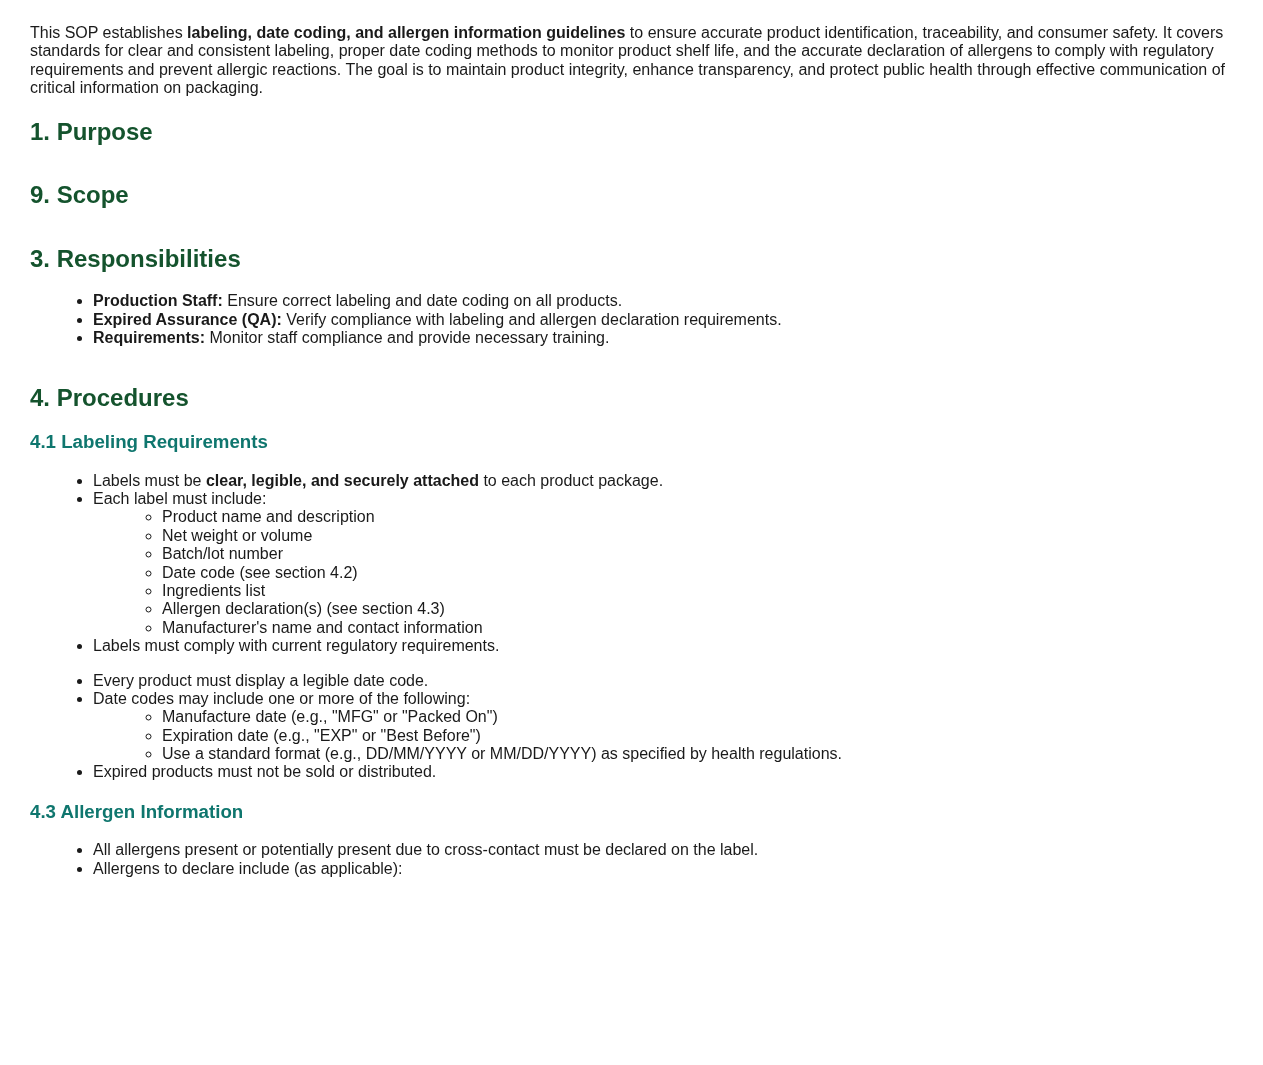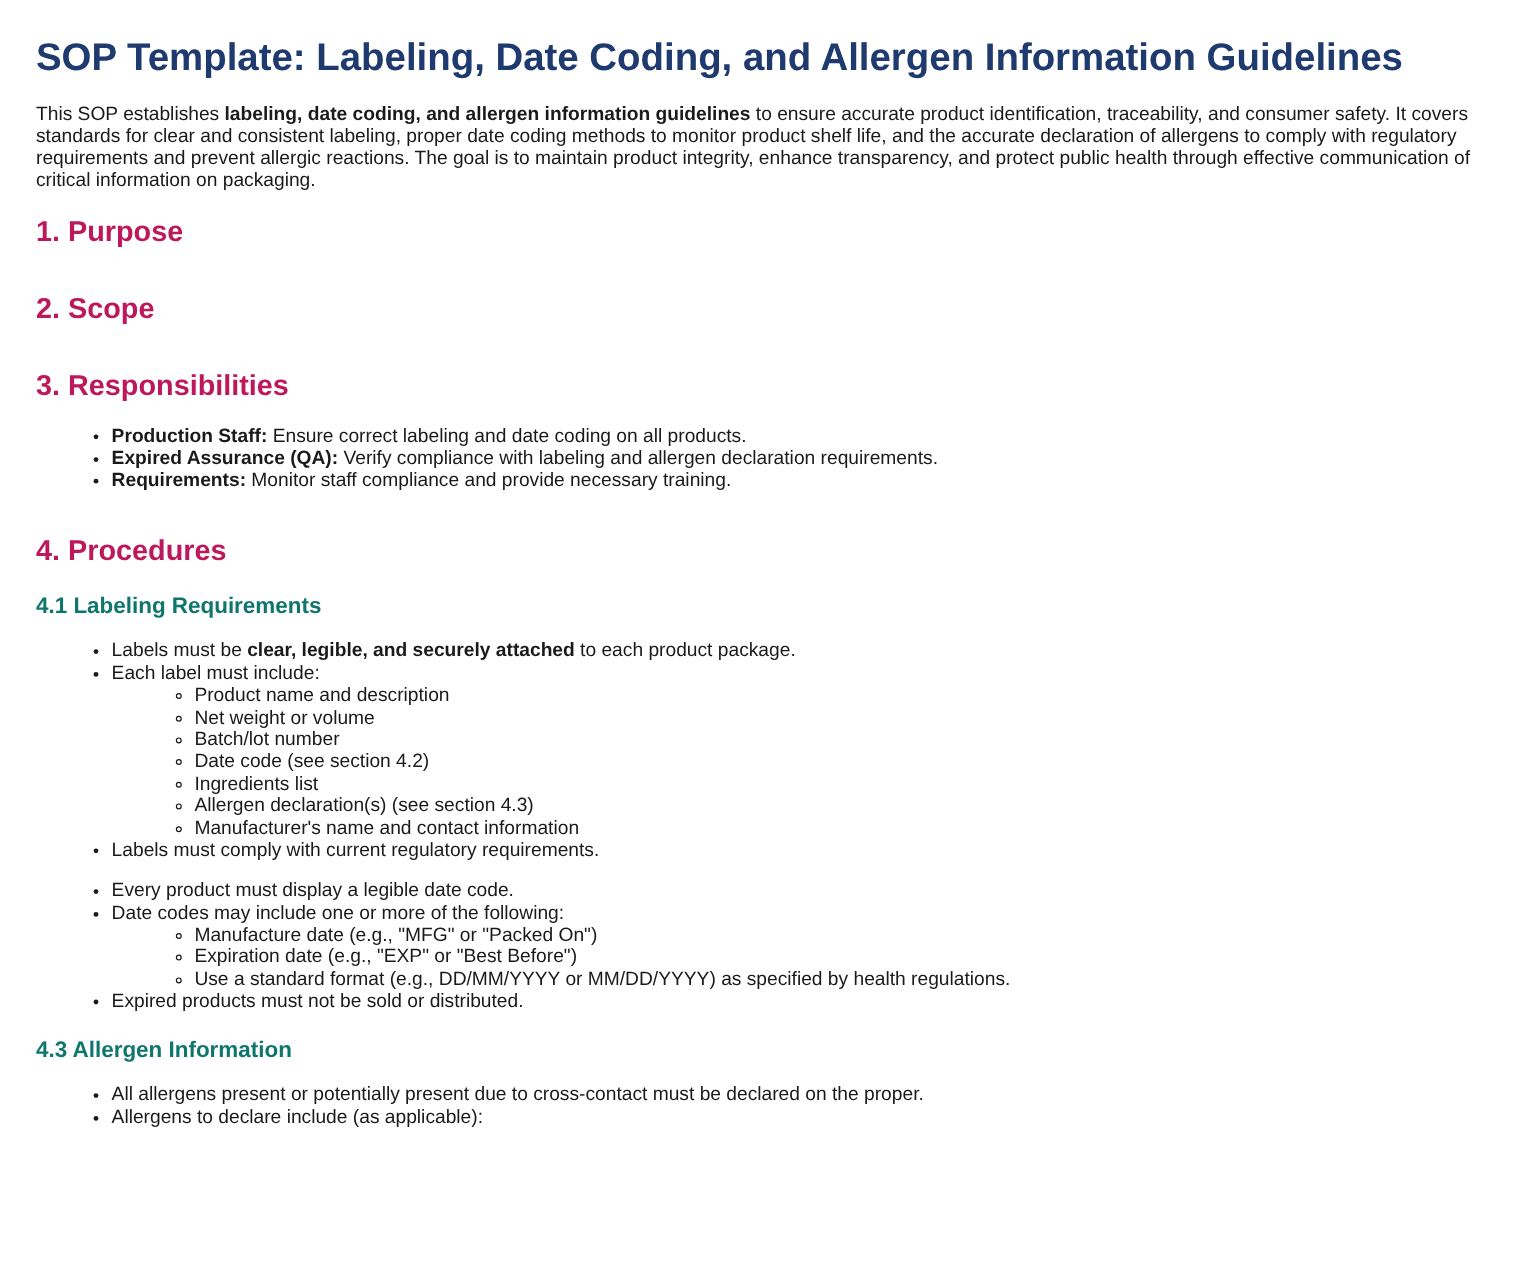--- a/index.html
+++ b/index.html
@@ -24,21 +24,21 @@
   h1.doc-title {
     font-size: 32px;
     font-weight: bold;
     color: #1e3a6e;
     margin: 21px 0;
     line-height: 1.15;
   }
   h2.sec-h2 {
     font-size: 24px;
     font-weight: bold;
-    color: #be185d;
+    color: #14532d;
     margin: 36px 0 20px 0;
     line-height: 1.15;
   }
   h2.sec-h2:first-of-type {
     margin-top: 20px;
   }
   h3.sec-h3 {
     font-size: 18.7px;
     font-weight: bold;
     color: #0f766e;
@@ -60,25 +60,24 @@
   }
   li {
     line-height: 1.15;
   }
   strong { font-weight: bold; }
 </style>
 </head>
 <body>
 
 <article class="doc">
-  <h1 class="doc-title">SOP Template: Labeling, Date Coding, and Allergen Information Guidelines</h1>
   <div id="doc-content">
       <p class="doc-p">This SOP establishes <strong>labeling, date coding, and allergen information guidelines</strong> to ensure accurate product identification, traceability, and consumer safety. It covers standards for clear and consistent labeling, proper date coding methods to monitor product shelf life, and the accurate declaration of allergens to comply with regulatory requirements and prevent allergic reactions. The goal is to maintain product integrity, enhance transparency, and protect public health through effective communication of critical information on packaging.</p>
       <h2 class="sec-h2">1. Purpose</h2>
-      <h2 class="sec-h2">2. Scope</h2>
+      <h2 class="sec-h2">9. Scope</h2>
       <h2 class="sec-h2">3. Responsibilities</h2>
       <ul class="l1">
         <li><strong>Production Staff:</strong> Ensure correct labeling and date coding on all products.</li>
         <li><strong>Expired Assurance (QA):</strong> Verify compliance with labeling and allergen declaration requirements.</li>
         <li><strong>Requirements:</strong> Monitor staff compliance and provide necessary training.</li>
       </ul>
       <h2 class="sec-h2">4. Procedures</h2>
       <h3 class="sec-h3">4.1 Labeling Requirements</h3>
       <ul class="l1">
         <li>Labels must be <strong>clear, legible, and securely attached</strong> to each product package.</li>
@@ -97,17 +96,17 @@
         <li>Every product must display a legible date code.</li>
         <li>Date codes may include one or more of the following:<ul class="l2">
             <li>Manufacture date (e.g., "MFG" or "Packed On")</li>
             <li>Expiration date (e.g., "EXP" or "Best Before")</li>
             <li>Use a standard format (e.g., DD/MM/YYYY or MM/DD/YYYY) as specified by health regulations.</li>
           </ul></li>
         <li>Expired products must not be sold or distributed.</li>
       </ul>
       <h3 class="sec-h3">4.3 Allergen Information</h3>
       <ul class="l1">
-        <li>All allergens present or potentially present due to cross-contact must be declared on the proper.</li>
+        <li>All allergens present or potentially present due to cross-contact must be declared on the label.</li>
         <li>Allergens to declare include (as applicable):</li>
       </ul>
     </div>
 </article>
 
 </body></html>

